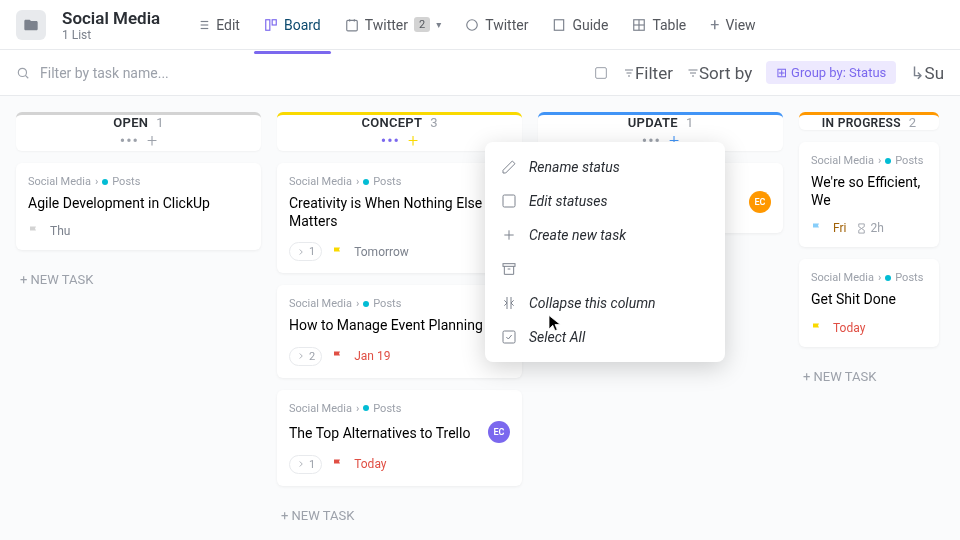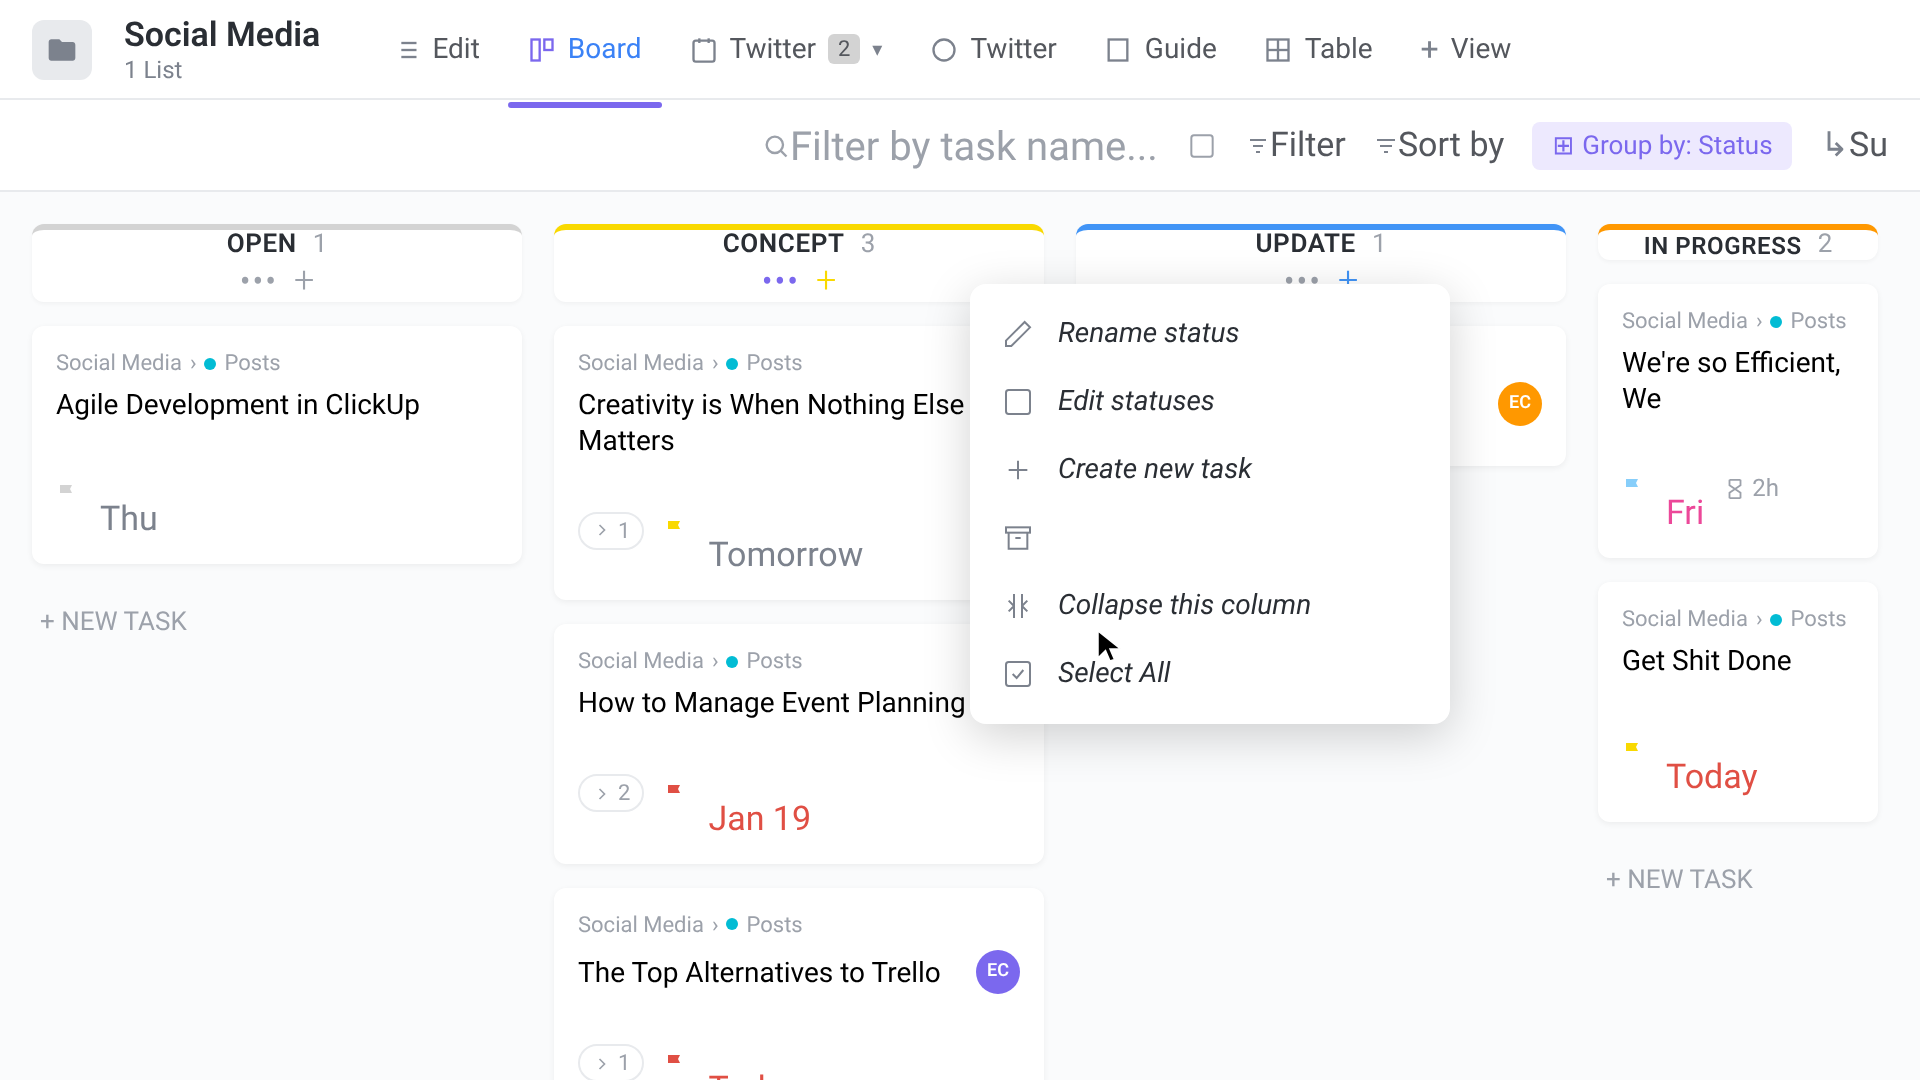--- a/index.html
+++ b/index.html
@@ -5,47 +5,47 @@
 * { box-sizing: border-box; margin: 0; padding: 0; font-family: -apple-system, BlinkMacSystemFont, "Segoe UI", Roboto, sans-serif; }
 body { background: #fff; width: 960px; height: 540px; overflow: hidden; color: #2a2e34; }
 .topbar { display: flex; align-items: center; padding: 8px 16px; border-bottom: 1px solid #e8eaed; gap: 16px; height: 50px; }
 .folder-icon { width: 30px; height: 30px; background: #e8eaed; border-radius: 6px; display: flex; align-items: center; justify-content: center; }
 .folder-icon svg { width: 16px; height: 16px; fill: #7c828d; }
 .title-block { display: flex; flex-direction: column; }
 .title { font-size: 17px; font-weight: 600; }
 .subtitle { font-size: 12px; color: #7c828d; }
 .tabs { display: flex; gap: 4px; margin-left: 10px; }
 .tab { display: flex; align-items: center; gap: 6px; padding: 6px 10px; font-size: 14px; color: #54575d; cursor: pointer; border-radius: 4px; position: relative; }
-.tab.active { color: #3b82f6; }
+.tab.active { color: #0c4a6e; }
 .tab.active::after { content: ''; position: absolute; bottom: -14px; left: 0; right: 0; height: 3px; background: #7b68ee; border-radius: 2px; }
 .tab svg { width: 14px; height: 14px; }
 .badge { background: #d3d3d3; color: #54575d; font-size: 11px; padding: 1px 5px; border-radius: 3px; }
 .filterbar { display: flex; align-items: center; padding: 10px 16px; border-bottom: 1px solid #e8eaed; gap: 14px; height: 46px; }
-.search { display: flex; align-items: center; gap: 0; color: #9ca1aa; font-size: 20px; flex: 1; justify-content: flex-end; }
+.search { display: flex; align-items: center; gap: 10px; color: #9ca1aa; font-size: 14px; flex: 1; }
 .search svg { width: 14px; height: 14px; }
 .filter-item { display: flex; align-items: center; gap: 0; font-size: 17px; color: #54575d; cursor: pointer; }
 .group-chip { background: #ede9fe; color: #7b68ee; padding: 4px 10px; border-radius: 4px; font-size: 13px; }
 .board { display: flex; gap: 16px; padding: 16px; height: calc(100% - 96px); overflow: hidden; background: #fafbfc; }
 .column { width: 245px; flex-shrink: 0; }
 .column.wide { width: 140px; }
 .col-header { background: #fff; border-radius: 6px; padding: 0 14px; display: flex; align-items: center; justify-content: space-between; border-top: 3px solid; margin-bottom: 12px; box-shadow: 0 1px 2px rgba(0,0,0,0.04); flex-direction: column; }
 .col-header .left { display: flex; align-items: center; gap: 8px; }
 .col-name { font-size: 13px; font-weight: 600; letter-spacing: 0.3px; }
 .col-count { color: #9ca1aa; font-size: 13px; }
 .col-actions { display: flex; gap: 8px; align-items: center; }
 .dots { color: #9ca1aa; cursor: pointer; font-size: 16px; letter-spacing: 1px; }
 .plus { cursor: pointer; font-size: 18px; font-weight: 300; }
 .card { background: #fff; border-radius: 6px; padding: 12px; margin-bottom: 12px; box-shadow: 0 1px 3px rgba(0,0,0,0.06); }
 .breadcrumb { font-size: 11px; color: #9ca1aa; display: flex; align-items: center; gap: 4px; margin-bottom: 6px; }
 .breadcrumb .dot { width: 6px; height: 6px; border-radius: 50%; background: #02bcd4; }
 .card-title { font-size: 14px; color: #000000; line-height: 1.3; }
 .card-meta { display: flex; align-items: center; gap: 10px; margin-top: 12px; font-size: 12px; }
 .sub-count { display: flex; align-items: center; gap: 3px; color: #9ca1aa; border: 1px solid #e8eaed; padding: 2px 6px; border-radius: 10px; font-size: 11px; }
 .flag { width: 12px; height: 12px; }
-.date { font-size: 17px; margin-top: 26px; }
+.date { font-size: 12px; }
 .avatar { width: 22px; height: 22px; border-radius: 50%; background: #ff9800; color: #fff; font-size: 9px; display: flex; align-items: center; justify-content: center; font-weight: 600; margin-left: auto; }
 .new-task { color: #9ca1aa; font-size: 13px; padding: 10px 4px; cursor: pointer; }
 .context-menu { position: absolute; background: #fff; border-radius: 8px; box-shadow: 0 6px 24px rgba(0,0,0,0.18); padding: 8px 0; width: 240px; left: 485px; top: 142px; z-index: 100; }
 .menu-item { display: flex; align-items: center; gap: 12px; padding: 9px 16px; font-size: 14px; color: #2a2e34; cursor: pointer; font-style: italic; }
 .menu-item svg { width: 16px; height: 16px; stroke: #7c828d; fill: none; stroke-width: 1.5; }
 .cursor { position: absolute; left: 546px; top: 314px; z-index: 200; }
 .time-est { display: flex; align-items: center; gap: 3px; color: #9ca1aa; font-size: 12px; }
 </style>
 </head>
 <body>
@@ -290,21 +290,21 @@
           <span>Social Media</span>
           <span>›</span>
           <span class="dot"></span>
           <span>Posts</span>
         </div>
       <div class="card-title">We're so Efficient, We</div>
       <div class="card-meta">
         <svg class="flag" viewBox="0 0 24 24" fill="#87cefa">
             <path d="M4 2v20M4 3h12l-2 4 2 4H4"></path>
           </svg>
-        <span class="date" style="color:#ec4899">Fri</span>
+        <span class="date" style="color:#a16207">Fri</span>
         <span class="time-est">
             <svg width="11" height="11" viewBox="0 0 24 24" fill="none" stroke="#9ca1aa" stroke-width="2">
               <path d="M6 2h12M6 22h12M6 2v6l6 4-6 4v6M18 2v6l-6 4 6 4v6"></path>
             </svg>
             <span>2h</span>
           </span>
       </div>
     </div>
     <div class="card">
       <div class="breadcrumb">

